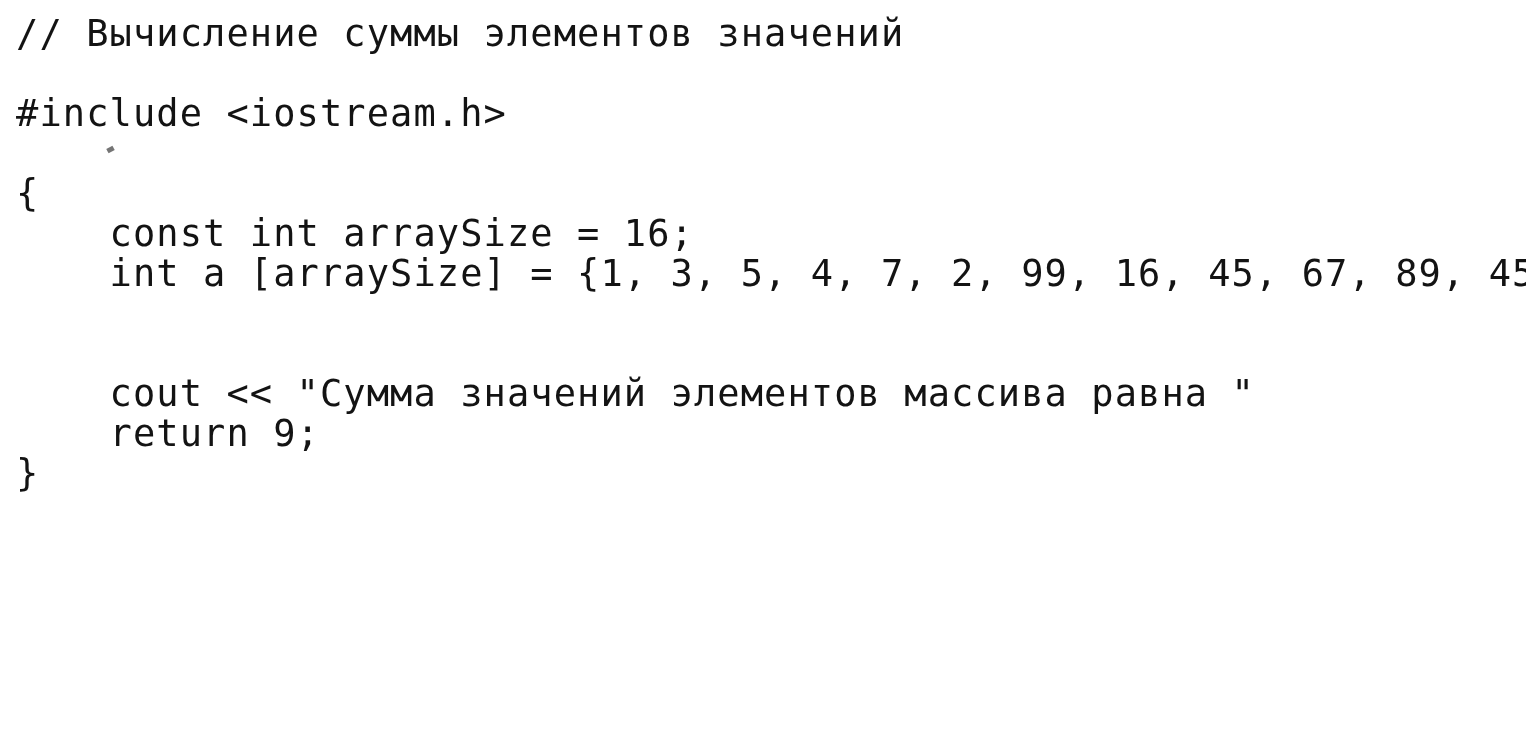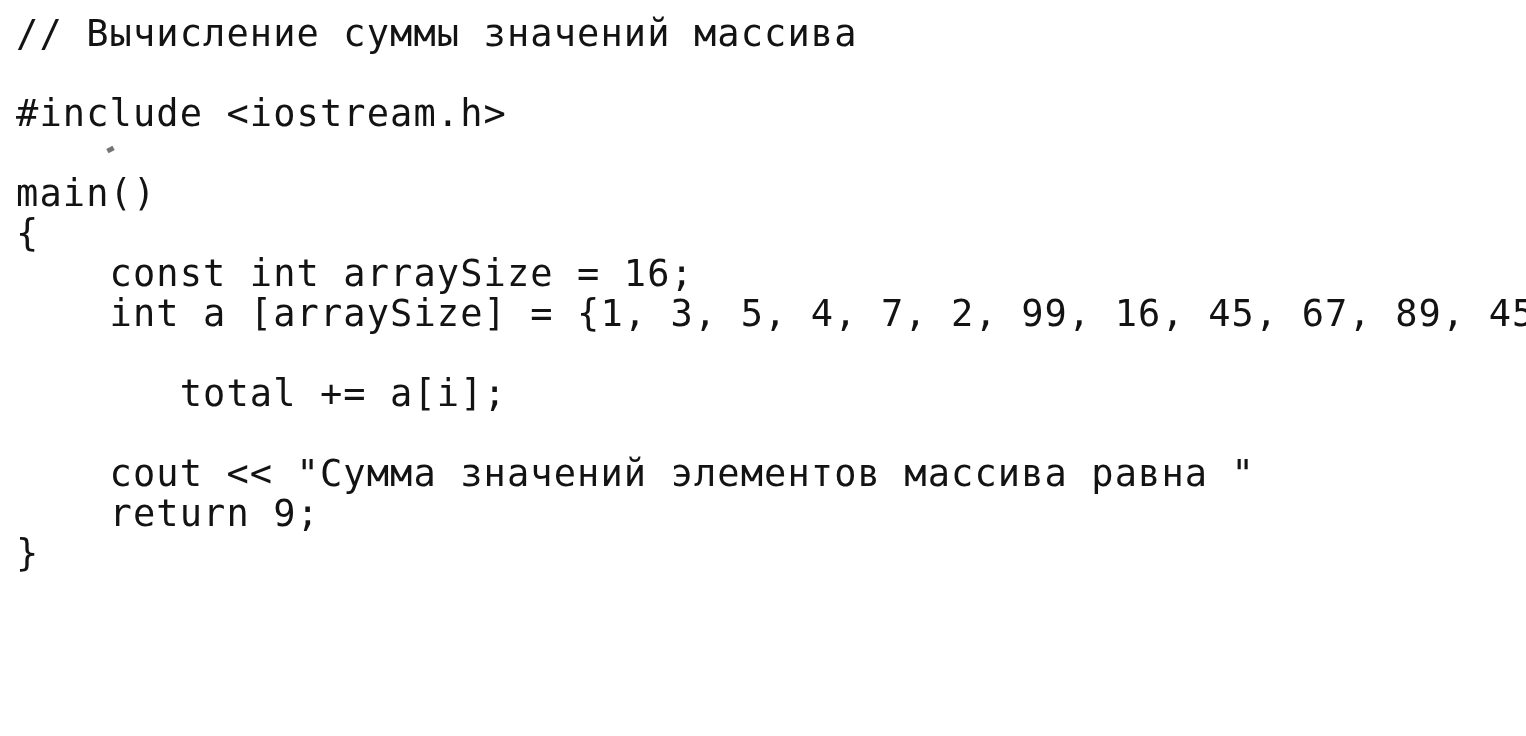--- a/index.html
+++ b/index.html
@@ -52,30 +52,28 @@
     transform: rotate(-28deg);
     opacity: 0.85;
   }
 </style>
 </head>
 <body>
 
 <div id="page">
 
   <div id="code-listing">
-    <pre class="code-line">// Вычисление суммы значений массива</pre>
+    <pre class="code-line">// Вычисление суммы элементов значений</pre>
     <pre class="code-line blank"></pre>
     <pre class="code-line">#include &lt;iostream.h&gt;</pre>
     <pre class="code-line blank"></pre>
-    <pre class="code-line">main()</pre>
     <pre class="code-line">{</pre>
     <pre class="code-line">    const int arraySize = 16;</pre>
     <pre class="code-line">    int a [arraySize] = {1, 3, 5, 4, 7, 2, 99, 16, 45, 67, 89, 45};</pre>
     <pre class="code-line blank"></pre>
-    <pre class="code-line">       total += a[i];</pre>
     <pre class="code-line blank"></pre>
     <pre class="code-line">    cout &lt;&lt; "Сумма значений элементов массива равна "</pre>
     <pre class="code-line">    return 9;</pre>
     <pre class="code-line">}</pre>
   </div>
 
   <div id="scan-speck"></div>
 
 </div>
 

